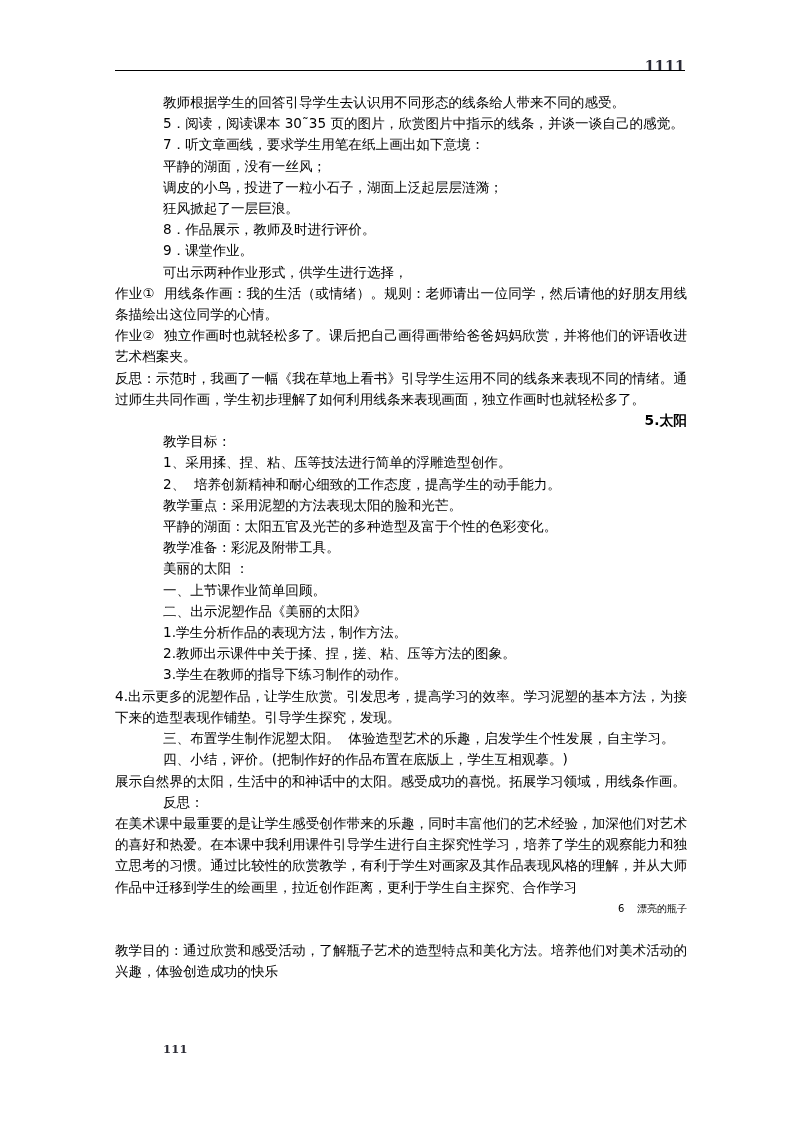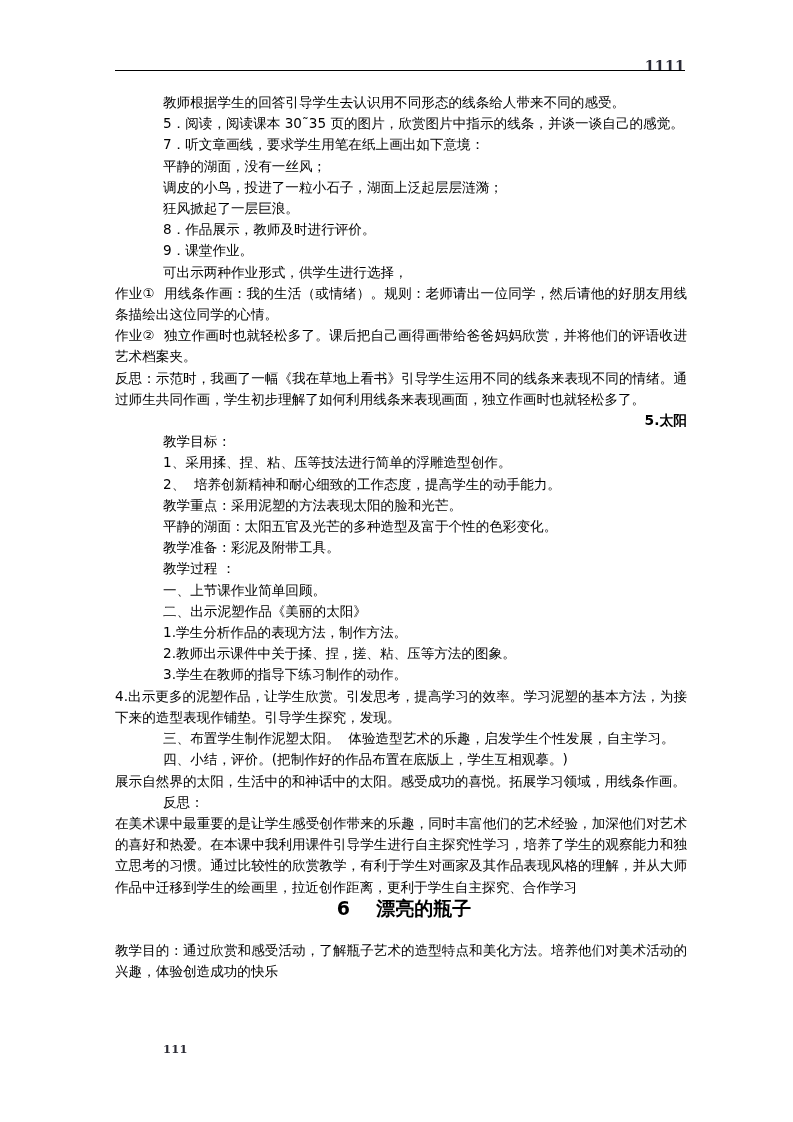--- a/index.html
+++ b/index.html
@@ -84,24 +84,24 @@
 
   .heading {
     font-size: 13.8px;
     line-height: 21.2px;
     font-weight: bold;
     text-align: right;
     white-space: pre;
   }
 
   .heading-spaced {
-    font-size: 19px;
+    font-size: 10px;
     line-height: 21.2px;
-    font-weight: bold;
-    text-align: center;
+    font-weight: normal;
+    text-align: right;
     white-space: pre;
     padding-left: 6px;
   }
 
   .blank {
     height: 21.2px;
     line-height: 21.2px;
     font-size: 13.6px;
   }
 
@@ -147,21 +147,21 @@
     <div class="para">反思：示范时，我画了一幅《我在草地上看书》引导学生运用不同的线条来表现不同的情绪。通过师生共同作画，学生初步理解了如何利用线条来表现画面，独立作画时也就轻松多了。</div>
 
     <div class="heading">5.太阳</div>
 
     <div class="line">教学目标：</div>
     <div class="line">1、采用揉、捏、粘、压等技法进行简单的浮雕造型创作。</div>
     <div class="line">2、  培养创新精神和耐心细致的工作态度，提高学生的动手能力。</div>
     <div class="line">教学重点：采用泥塑的方法表现太阳的脸和光芒。</div>
     <div class="line">平静的湖面：太阳五官及光芒的多种造型及富于个性的色彩变化。</div>
     <div class="line">教学准备：彩泥及附带工具。</div>
-    <div class="line">教学过程 ：</div>
+    <div class="line">美丽的太阳 ：</div>
     <div class="line">一、上节课作业简单回顾。</div>
     <div class="line">二、出示泥塑作品《美丽的太阳》</div>
     <div class="line">1.学生分析作品的表现方法，制作方法。</div>
     <div class="line">2.教师出示课件中关于揉、捏，搓、粘、压等方法的图象。</div>
     <div class="line">3.学生在教师的指导下练习制作的动作。</div>
     <div class="para">4.出示更多的泥塑作品，让学生欣赏。引发思考，提高学习的效率。学习泥塑的基本方法，为接下来的造型表现作铺垫。引导学生探究，发现。</div>
     <div class="line">三、布置学生制作泥塑太阳。  体验造型艺术的乐趣，启发学生个性发展，自主学习。</div>
     <div class="line">四、小结，评价。(把制作好的作品布置在底版上，学生互相观摹。)</div>
     <div class="para">展示自然界的太阳，生活中的和神话中的太阳。感受成功的喜悦。拓展学习领域，用线条作画。</div>
     <div class="line">反思：</div>

